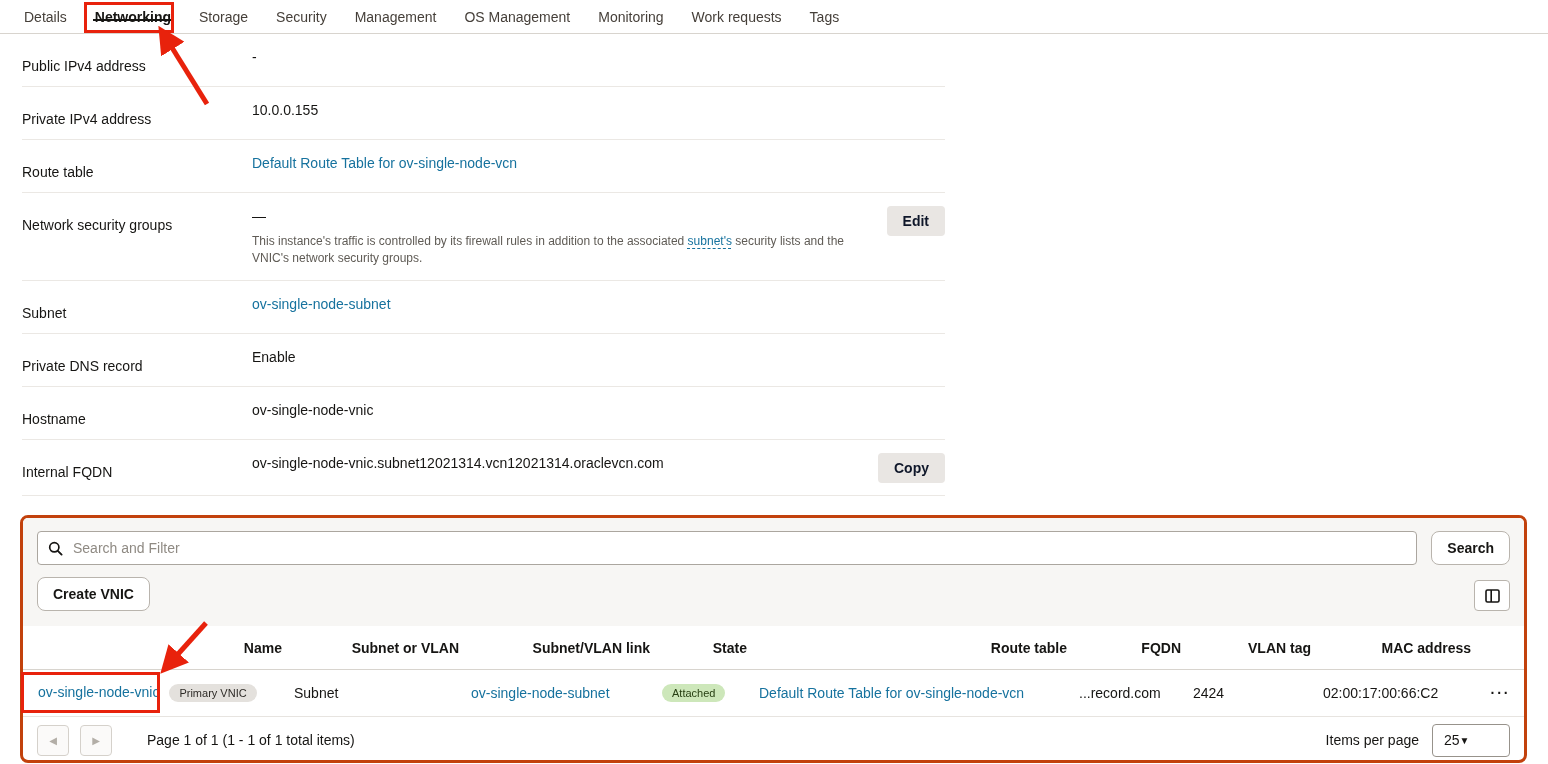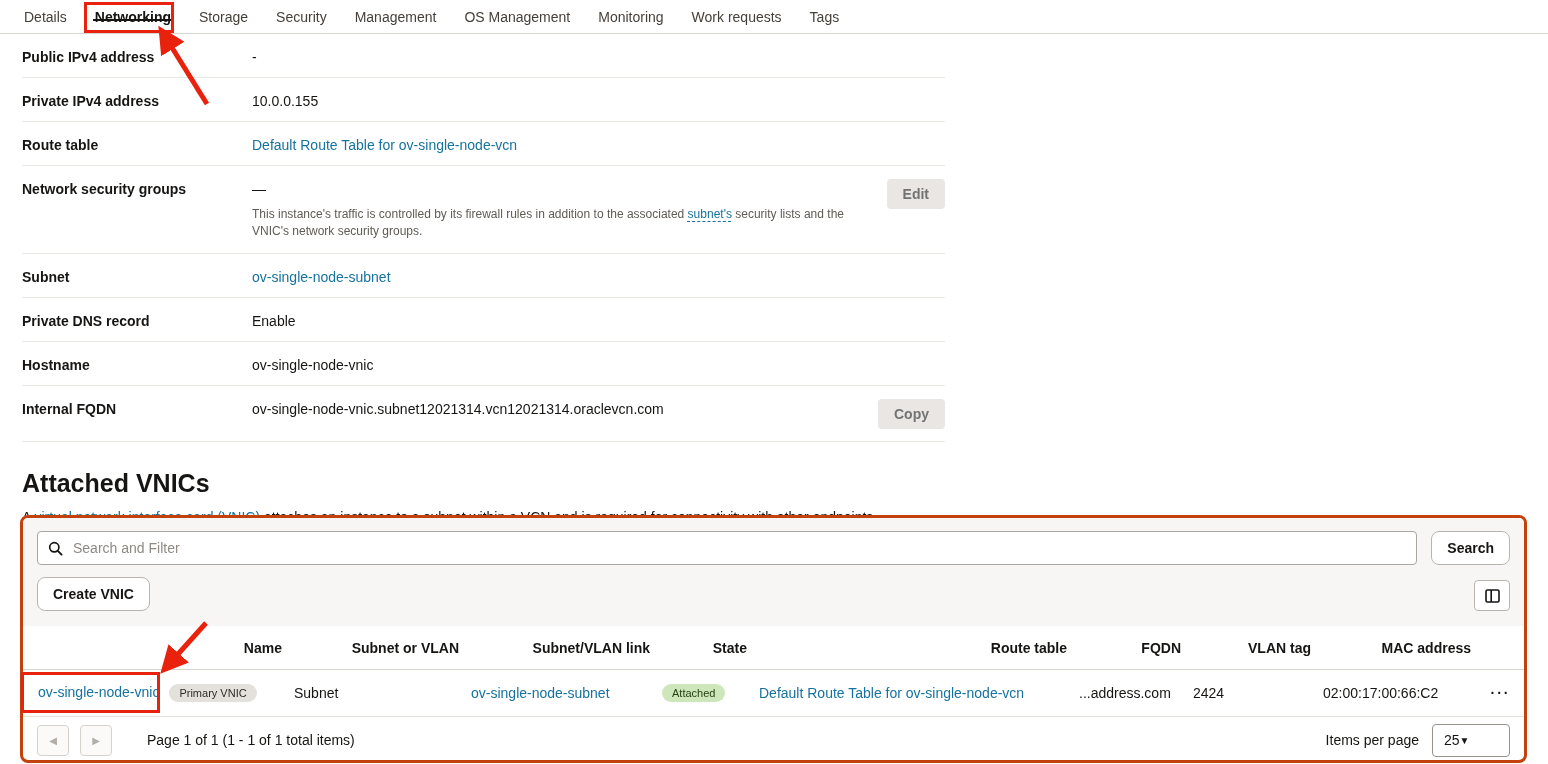--- a/index.html
+++ b/index.html
@@ -22,31 +22,31 @@
   .tab.active::after {
     content:""; position:absolute; left:12px; right:12px; bottom:4px;
     height:2px; background:#161513;
   }
   
   .details { width:923px; margin-left:22px; }
   .drow {
     display:flex; align-items:flex-start; border-bottom:1px solid #ebe8e4;
     padding:13px 0 12px 0; min-height:44px;
   }
-  .drow .dlabel { width:230px; flex:0 0 230px; font-weight:700; font-size:14px; padding-top:2px; }
+  .drow .dlabel { width:230px; flex:0 0 230px; font-weight:400; font-size:14px; padding-top:2px;margin-top:9px; }
   .drow .dvalue { flex:1; font-size:14px; padding-top:2px; }
   .drow .dhelp {
     margin-top:9px; font-size:12px; color:#5f5b55; max-width:620px; line-height:1.45;
   }
   a.lnk { color:var(--link,#16729e); text-decoration:none; cursor:pointer; }
   a.lnk-u { color:var(--link,#16729e); text-decoration:underline; cursor:pointer; }
   a.lnk-dash { color:var(--link,#16729e); text-decoration:underline; text-decoration-style:dashed; text-underline-offset:3px; cursor:pointer; }
   .gray-btn {
     background:#e9e6e3; border:none; border-radius:4px; padding:7px 16px;
-    font-family:inherit; font-size:14px; font-weight:600; color:#737373;
+    font-family:inherit; font-size:14px; font-weight:600; color:#0f172a;
     cursor:pointer; margin-left:auto; flex:0 0 auto;
   }
   
   .section-title { font-size:25px; font-weight:700; margin:27px 0 11px 22px; }
   .section-desc { margin:0 0 13px 22px; font-size:14px; color:#161513; }
   
   .card {
     position:absolute; left:20px; top:515px; width:1507px; height:248px;
     border:3px solid #c2410c; border-radius:8px; background:#fff; overflow:hidden;
   }
@@ -238,21 +238,21 @@
     </thead>
     <tbody>
       <tr>
         <td class="name-cell">
           <a class="lnk">ov-single-node-vnic</a><span class="pill pill-gray">Primary VNIC</span>
         </td>
         <td>Subnet</td>
         <td><a class="lnk">ov-single-node-subnet</a></td>
         <td><span class="pill pill-green">Attached</span></td>
         <td><a class="lnk">Default Route Table for ov-single-node-vcn</a></td>
-        <td>...address.com</td>
+        <td>...record.com</td>
         <td>2424</td>
         <td>02:00:17:00:66:C2</td>
         <td class="dots">···</td>
       </tr>
     </tbody>
   </table>
 
   <div class="pager">
     <div class="pg-btn">
       <span>◀</span>

